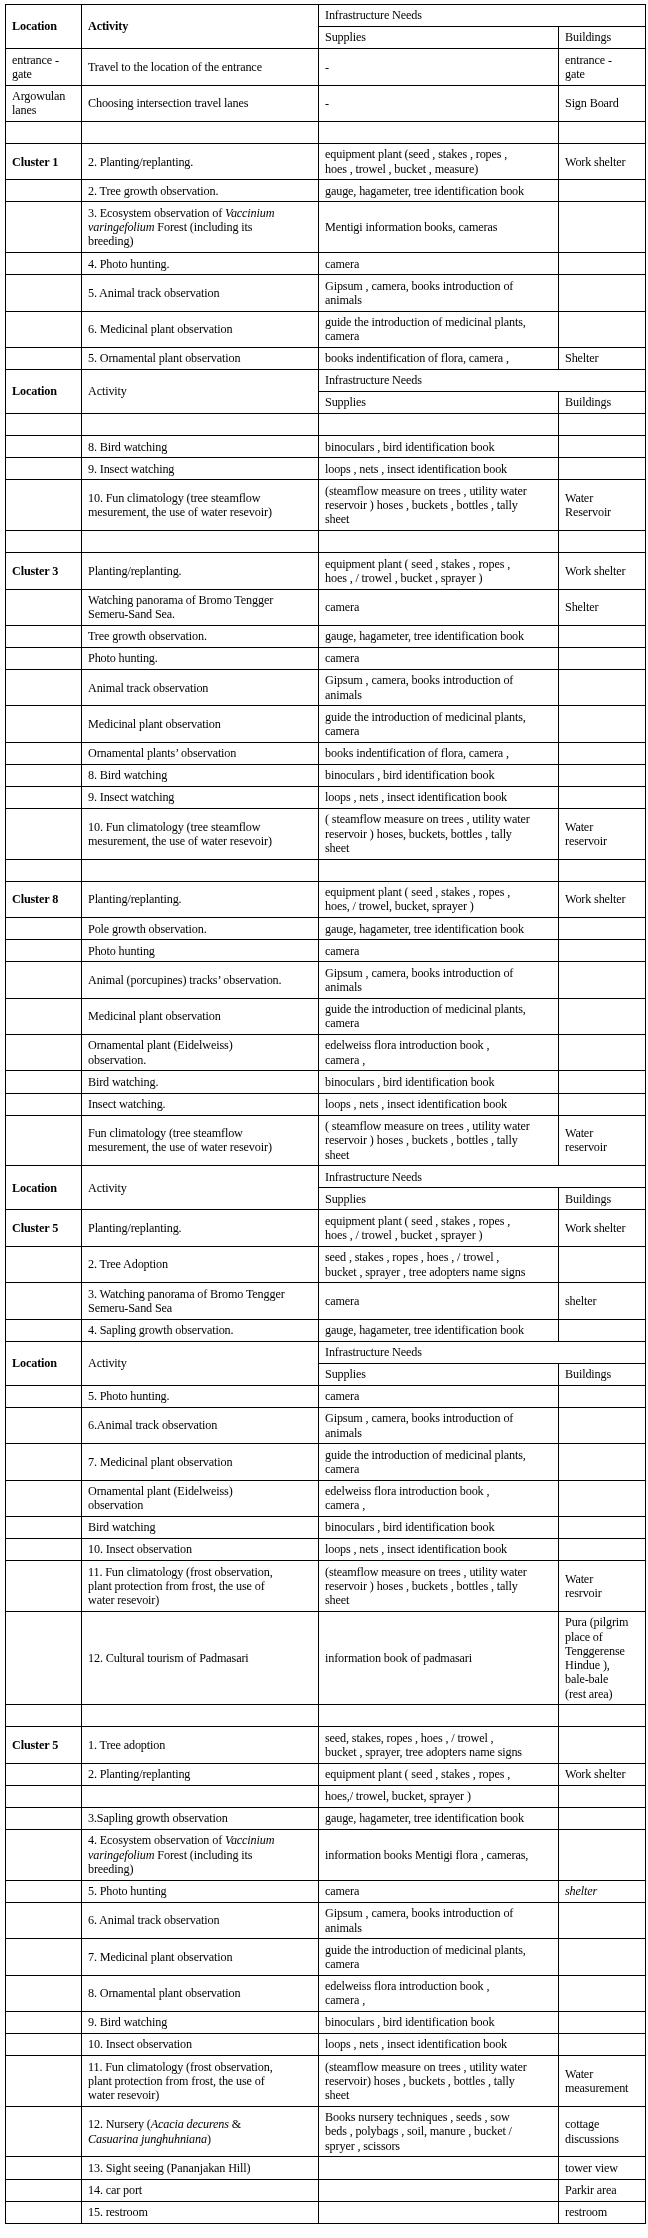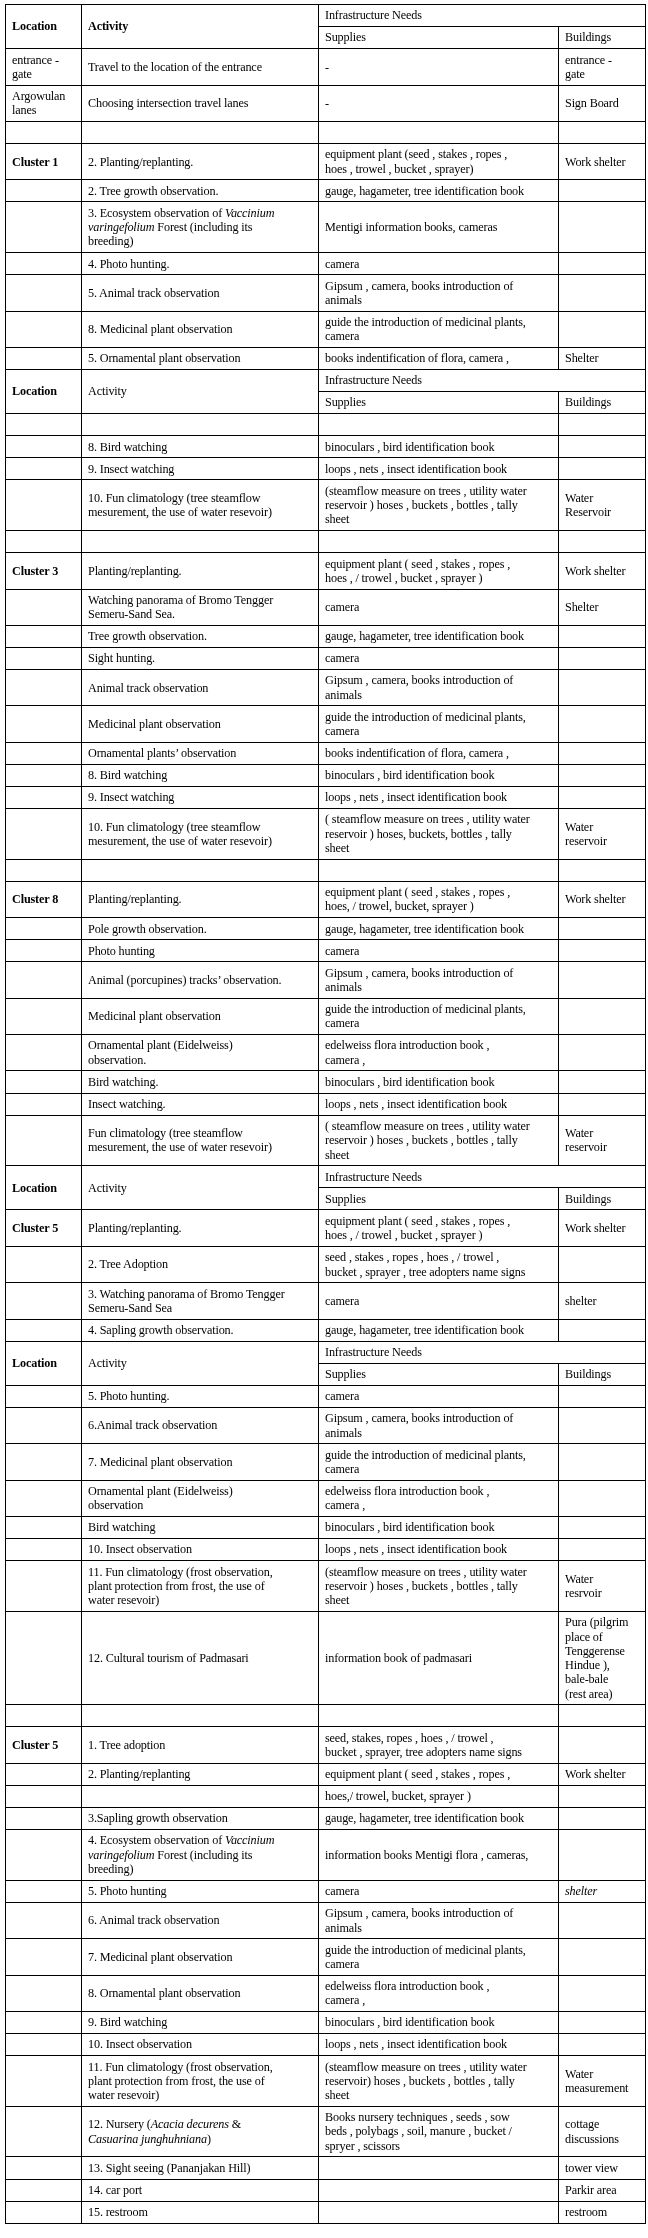--- a/index.html
+++ b/index.html
@@ -70,21 +70,21 @@
         <tr class="blank">
           <td></td>
           <td></td>
           <td></td>
           <td></td>
         </tr>
         <tr>
           <td class="b">Cluster 1</td>
           <td>2. Planting/replanting.</td>
           <td>equipment plant (seed , stakes , ropes ,
-hoes , trowel , bucket , sprayer)</td>
+hoes , trowel , bucket , measure)</td>
           <td>Work shelter</td>
         </tr>
         <tr>
           <td></td>
           <td>2. Tree growth observation.</td>
           <td>gauge, hagameter, tree identification book</td>
           <td></td>
         </tr>
         <tr>
           <td></td>
@@ -102,21 +102,21 @@
         </tr>
         <tr>
           <td></td>
           <td>5. Animal track observation</td>
           <td>Gipsum , camera, books introduction of
 animals</td>
           <td></td>
         </tr>
         <tr>
           <td></td>
-          <td>8. Medicinal plant observation</td>
+          <td>6. Medicinal plant observation</td>
           <td>guide the introduction of medicinal plants,
 camera</td>
           <td></td>
         </tr>
         <tr>
           <td></td>
           <td>5. Ornamental plant observation</td>
           <td>books indentification of flora, camera ,</td>
           <td>Shelter</td>
         </tr>
@@ -178,21 +178,21 @@
           <td>Shelter</td>
         </tr>
         <tr>
           <td></td>
           <td>Tree growth observation.</td>
           <td>gauge, hagameter, tree identification book</td>
           <td></td>
         </tr>
         <tr>
           <td></td>
-          <td>Sight hunting.</td>
+          <td>Photo hunting.</td>
           <td>camera</td>
           <td></td>
         </tr>
         <tr>
           <td></td>
           <td>Animal track observation</td>
           <td>Gipsum , camera, books introduction of
 animals</td>
           <td></td>
         </tr>

